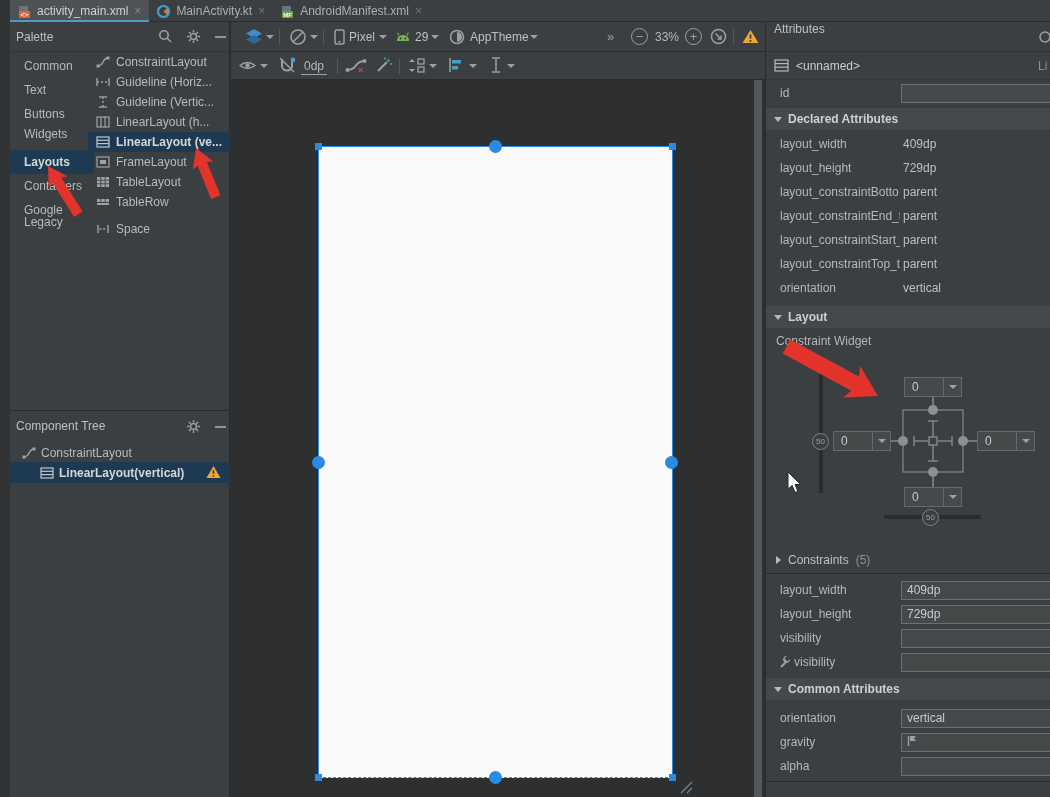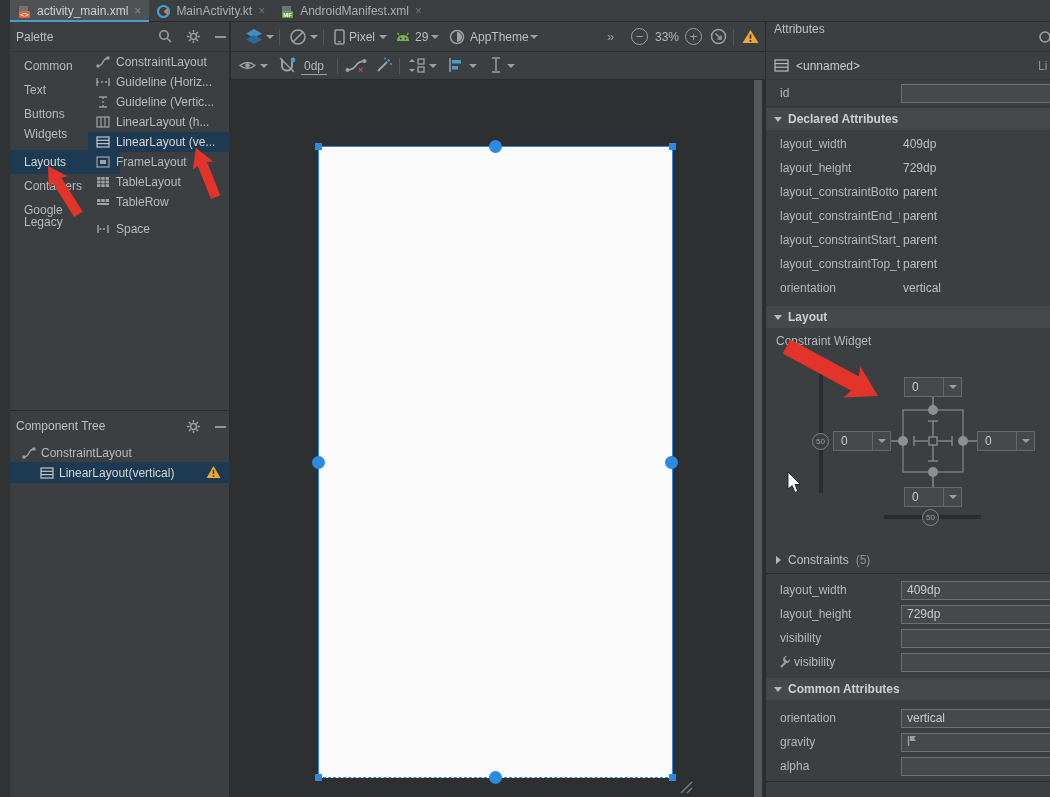--- a/index.html
+++ b/index.html
@@ -25,21 +25,21 @@
   .field { position:absolute; left:135px; width:150px; height:19px; background:#45494a; border:1px solid #6b7073; padding:1px 5px; color:#c7cbce; font-size:12px; line-height:15px; white-space:nowrap; }
   .sec-head { position:absolute; left:0; width:285px; height:22px; background:#46494b; display:flex; align-items:center; gap:6px; padding-left:8px; font-weight:bold; color:#ccd0d3; }
   .dd { position:absolute; width:58px; height:20px; background:#45494a; border:1px solid #66696b; display:flex; align-items:center; }
   .dd .val { flex:1; padding-left:7px; color:#c7cbce; }
   .dd .arrbox { width:18px; height:100%; border-left:1px solid #66696b; display:flex; align-items:center; justify-content:center; }
   .bias { position:absolute; width:17px; height:17px; border:1px solid #7e8487; border-radius:50%; color:#9aa0a4; font-size:8px; display:flex; align-items:center; justify-content:center; background:#3c3f41; }
   .icon { display:inline-flex; align-items:center; justify-content:center; }
   .circle-btn { width:17px; height:17px; border:1.5px solid #9aa0a4; border-radius:50%; color:#9aa0a4; display:flex; align-items:center; justify-content:center; font-size:13px; line-height:1; }
   .pal-cat { position:absolute; left:0; width:78px; height:24px; line-height:24px; padding-left:14px; color:#b7bbbe; }
   .pal-item { position:absolute; left:78px; width:142px; height:20px; display:flex; align-items:center; gap:6px; padding-left:8px; color:#b7bbbe; white-space:nowrap; overflow:hidden; }
-  .selected-navy { background:#1d3a52 !important; color:#d3d7da !important; }
+  .selected-navy { background:#1d3a52 !important; color:#d3d7da !important;font-weight:bold; }
   .tree-row { position:absolute; display:flex; align-items:center; gap:5px; color:#b7bbbe; }
 </style>
 </head>
 <body>
 
 <div id="app">
 
   <div class="abs" style="left:0;top:0;width:10px;height:797px;background:#313335"></div>
 
   <div class="abs" style="left:10px;top:0;width:1040px;height:22px;background:#3c3f41;border-bottom:1px solid #2b2b2b;display:flex">
@@ -107,21 +107,21 @@
         <svg width="13" height="13">
             <line x1="1" y1="7" x2="12" y2="7" stroke="#9aa0a4" stroke-width="1.8"></line>
           </svg>
       </span>
     </div>
 
     <div class="pal-cat" style="top:32px">Common</div>
     <div class="pal-cat" style="top:56px">Text</div>
     <div class="pal-cat" style="top:80px">Buttons</div>
     <div class="pal-cat" style="top:100px">Widgets</div>
-    <div class="pal-cat selected-navy" style="top:128px;width:110px">Layouts</div>
+    <div class="pal-cat selected-navy" style="top:128px;width:84px">Layouts</div>
     <div class="pal-cat" style="top:152px">Containers</div>
     <div class="pal-cat" style="top:176px">Google</div>
     <div class="pal-cat" style="top:188px">Legacy</div>
 
     <div class="pal-item" style="top:30px">
       <span class="icon">
           <svg width="14" height="12">
             <path d="M2 10 Q5 10 7 6 T12 2" fill="none" stroke="#9da2a6" stroke-width="1.4"></path>
             <rect x="0.5" y="8.5" width="3" height="3" fill="#9da2a6"></rect>
             <rect x="10.5" y="0.5" width="3" height="3" fill="#9da2a6"></rect>

